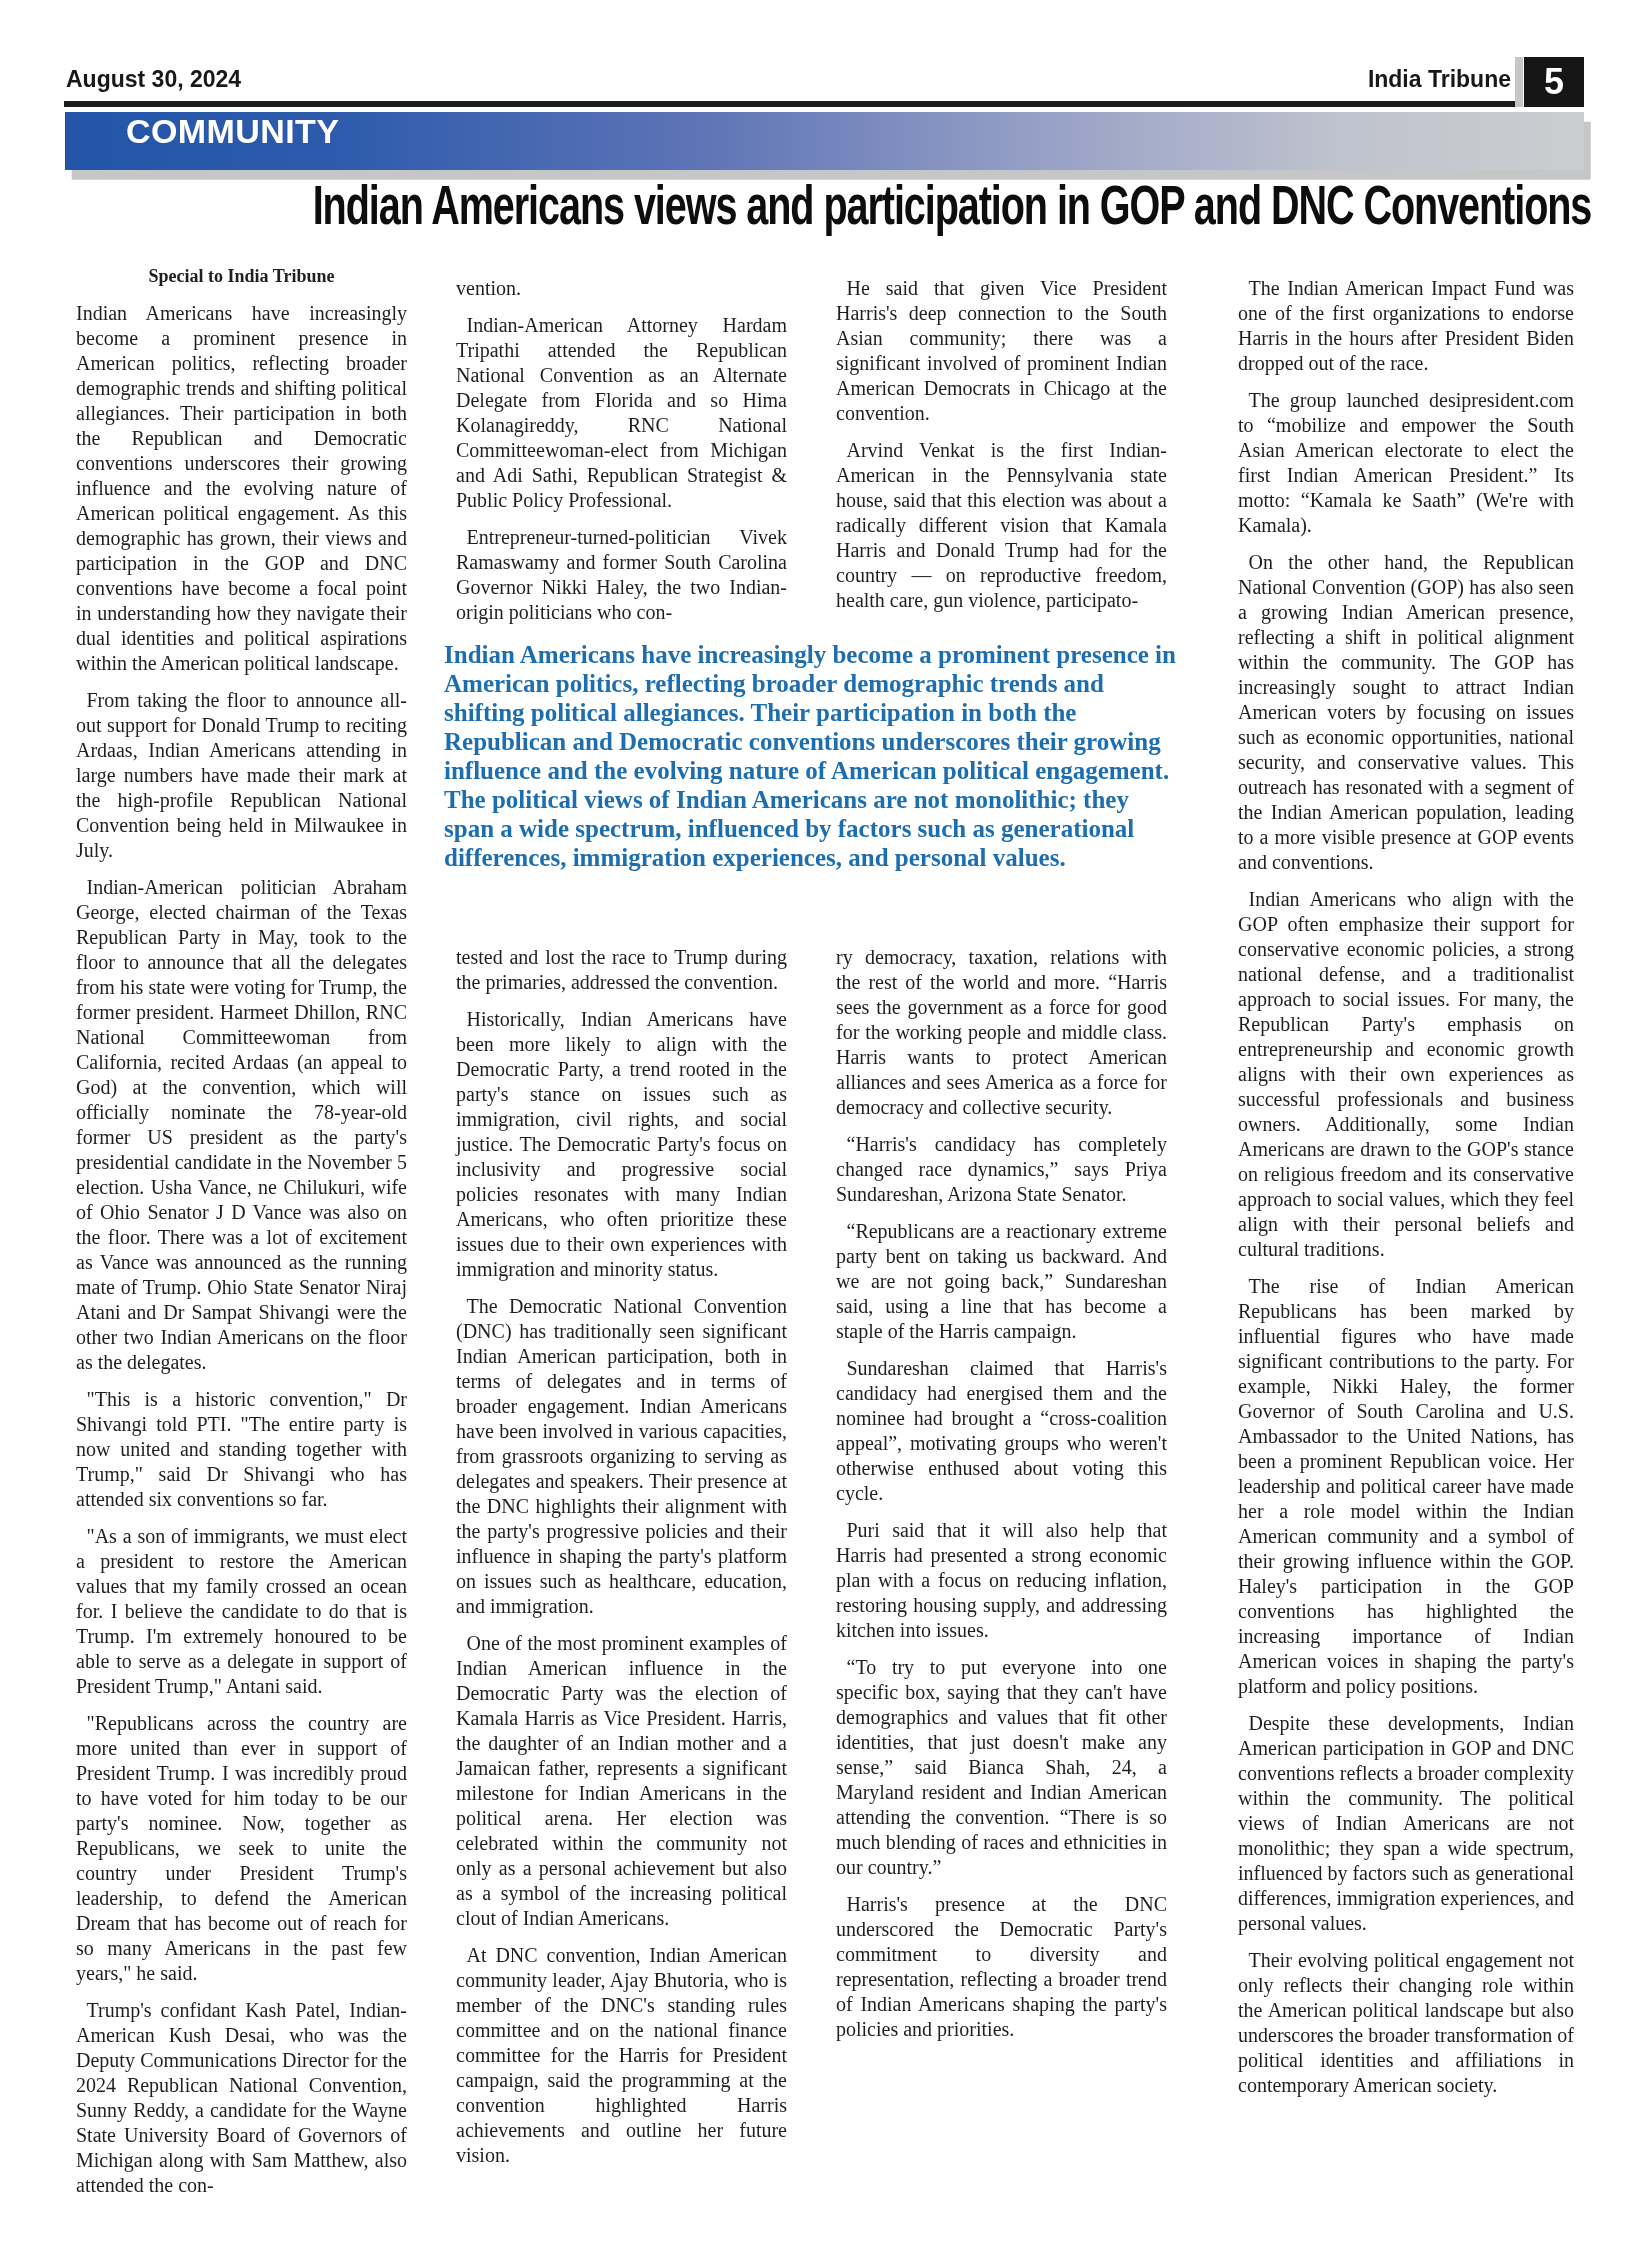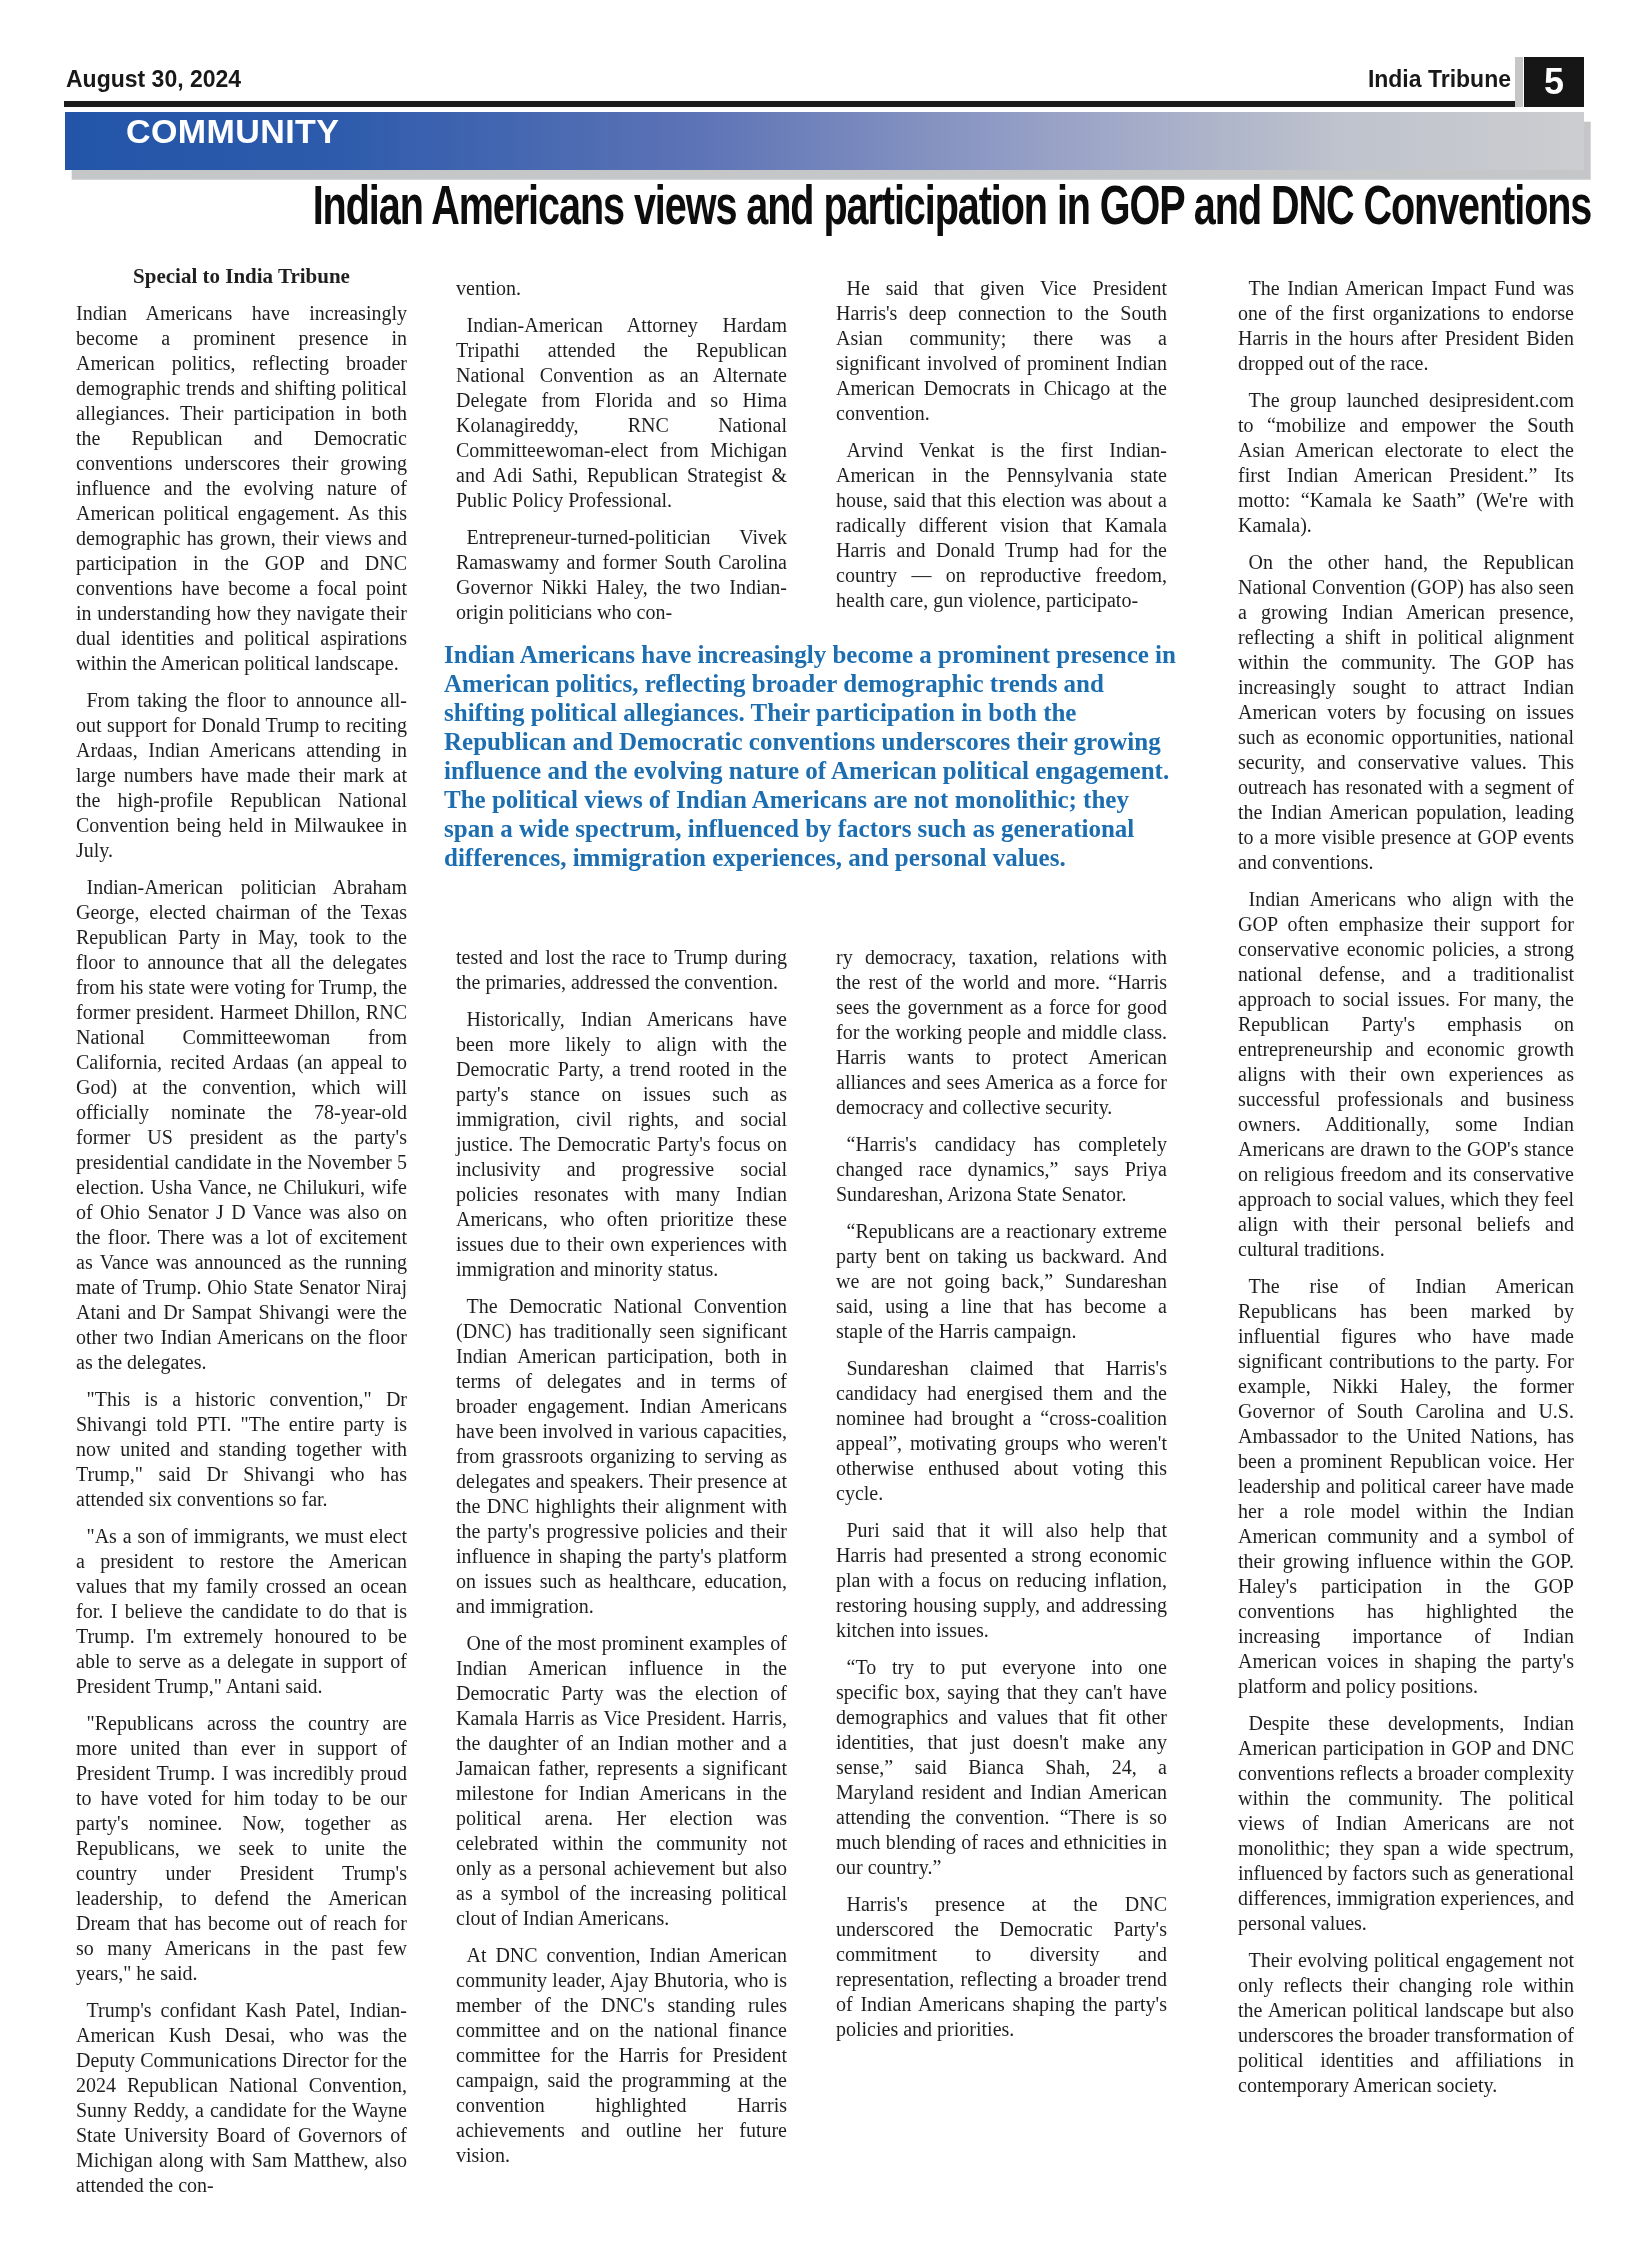--- a/index.html
+++ b/index.html
@@ -72,21 +72,21 @@
     font-size:20px;line-height:25px;
     text-align:justify;
   }
   .col1{left:64px;top:264px;height:1957px;overflow:hidden;}
   .col2top{left:444px;top:264px;height:373px;overflow:hidden;}
   .col3top{left:824px;top:264px;height:373px;overflow:hidden;}
   .col2bot{left:444px;top:933px;height:1297px;overflow:hidden;}
   .col3bot{left:824px;top:933px;height:1297px;overflow:hidden;}
   .col4{left:1226px;top:264px;width:360px;height:1957px;overflow:hidden;}
   .byline{
-    font-weight:bold;font-size:21px;text-align:center;
+    font-weight:bold;font-size:18px;text-align:center;
     margin:0 0 2.2px 0;
   }
   .para{margin:12px;text-indent:10.5px;}
   .para.cont{text-indent:0;}
   
   .pullquote{
     position:absolute;left:444px;top:640px;width:741px;height:279px;
     margin:0;padding:0;
     font-family:"Liberation Serif", serif;
     font-weight:bold;font-size:25px;line-height:29px;

